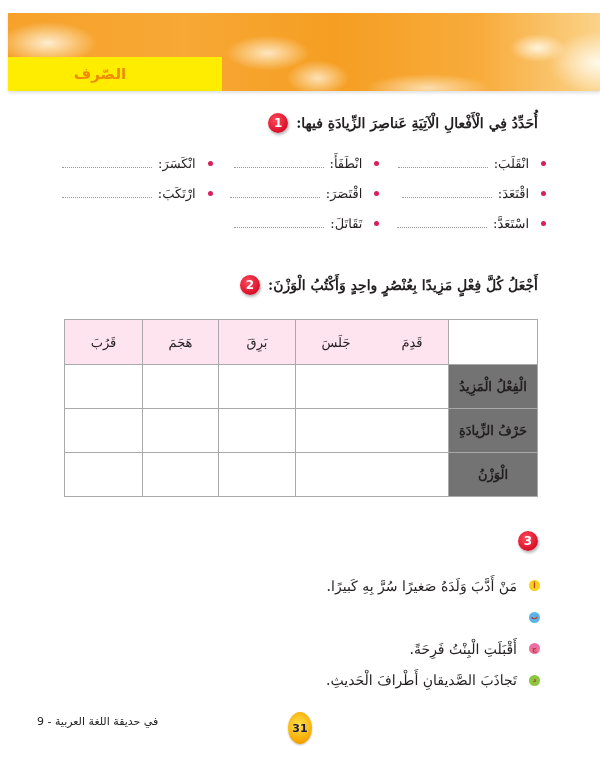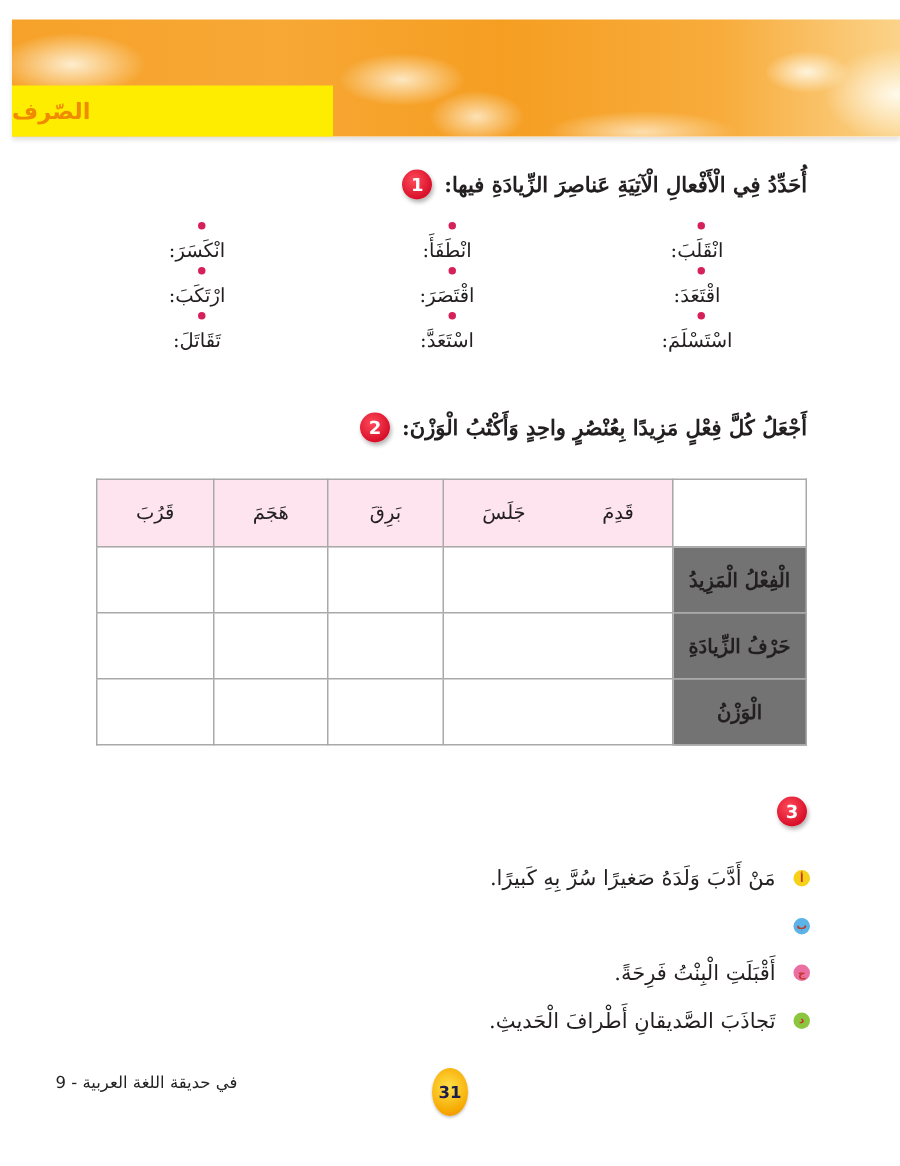--- a/index.html
+++ b/index.html
@@ -13,21 +13,21 @@
         radial-gradient(ellipse 60px 25px at 260px 40px, rgba(255,248,230,0.8), rgba(255,248,230,0) 70%),
         radial-gradient(ellipse 45px 25px at 310px 65px, rgba(255,248,230,0.75), rgba(255,248,230,0) 70%),
         radial-gradient(ellipse 40px 20px at 530px 35px, rgba(255,250,235,0.9), rgba(255,250,235,0) 70%),
         radial-gradient(ellipse 70px 45px at 590px 50px, rgba(255,252,240,0.95), rgba(255,252,240,0) 70%),
         radial-gradient(ellipse 90px 20px at 420px 75px, rgba(255,245,225,0.7), rgba(255,245,225,0) 70%),
         linear-gradient(90deg, #f6a22a 0%, #f7a835 30%, #f59e22 55%, #f8ac3c 80%, #fbd38a 100%);
       box-shadow: 0 2px 3px rgba(0,0,0,0.12);
     }
     .section-label {
       position: absolute; left: 8px; top: 57px; width: 214px; height: 34px;
-      background: #ffed00; display: flex; align-items: center; justify-content: flex-start;
+      background: #ffed00; display: flex; align-items: center; justify-content: center;
       padding-right: 30px;
     }
     .section-label span {
       font-family: "DejaVu Sans", "Liberation Sans", sans-serif;
       font-weight: bold; font-size: 15px; color: #f08a00; direction: rtl;
     }
 
     .q-head {
       position: absolute; right: 62px; display: flex; flex-direction: row-reverse; align-items: center; gap: 8px;
       direction: rtl;
@@ -39,21 +39,21 @@
       display: flex; align-items: center; justify-content: center;
       box-shadow: 1px 2px 3px rgba(0,0,0,0.3);
     }
     .q-text { font-size: 14px; font-weight: bold; direction: rtl; white-space: nowrap; }
 
     .q1-grid {
       position: absolute; top: 148px; right: 50px; width: 500px; height: 90px;
       display: grid; grid-template-columns: 1fr 1fr 1fr; grid-template-rows: repeat(3, 30px);
       direction: rtl;
     }
-    .verb-item { display: flex; align-items: center; direction: rtl; gap: 6px; font-size: 13px; padding-right: 4px; flex-direction: column; }
+    .verb-item { display: flex; align-items: center; direction: rtl; gap: 6px; font-size: 13px; padding-right: 4px; }
     .bullet { width: 5px; height: 5px; border-radius: 50%; background: #d6205a; flex: 0 0 5px; margin-left: 6px; }
     .dots { flex: 1; border-bottom: 1.5px dotted #9a9a9a; height: 1px; margin-top: 8px; margin-left: 12px; max-width: 90px; }
 
     table.verbs {
       position: absolute; left: 64px; top: 319px; width: 473px; height: 176px;
       border-collapse: collapse; direction: rtl; table-layout: fixed;
     }
     table.verbs td { border: 1px solid #a9a9a9; text-align: center; font-size: 13px; }
     table.verbs tr.head td { background: #fde4ef; height: 45px; }
     table.verbs tr.head td.corner { background: #ffffff; }
@@ -120,25 +120,20 @@
       <span class="bullet"></span>
       <span>اقْتَصَرَ:</span>
       <span class="dots"></span>
     </div>
   <div class="verb-item">
       <span class="bullet"></span>
       <span>ارْتَكَبَ:</span>
       <span class="dots"></span>
     </div>
 
-  <div class="verb-item">
-      <span class="bullet"></span>
-      <span>اسْتَسْلَمَ:</span>
-      <span class="dots"></span>
-    </div>
   <div class="verb-item">
       <span class="bullet"></span>
       <span>اسْتَعَدَّ:</span>
       <span class="dots"></span>
     </div>
   <div class="verb-item">
       <span class="bullet"></span>
       <span>تَقَاتَلَ:</span>
       <span class="dots"></span>
     </div>

